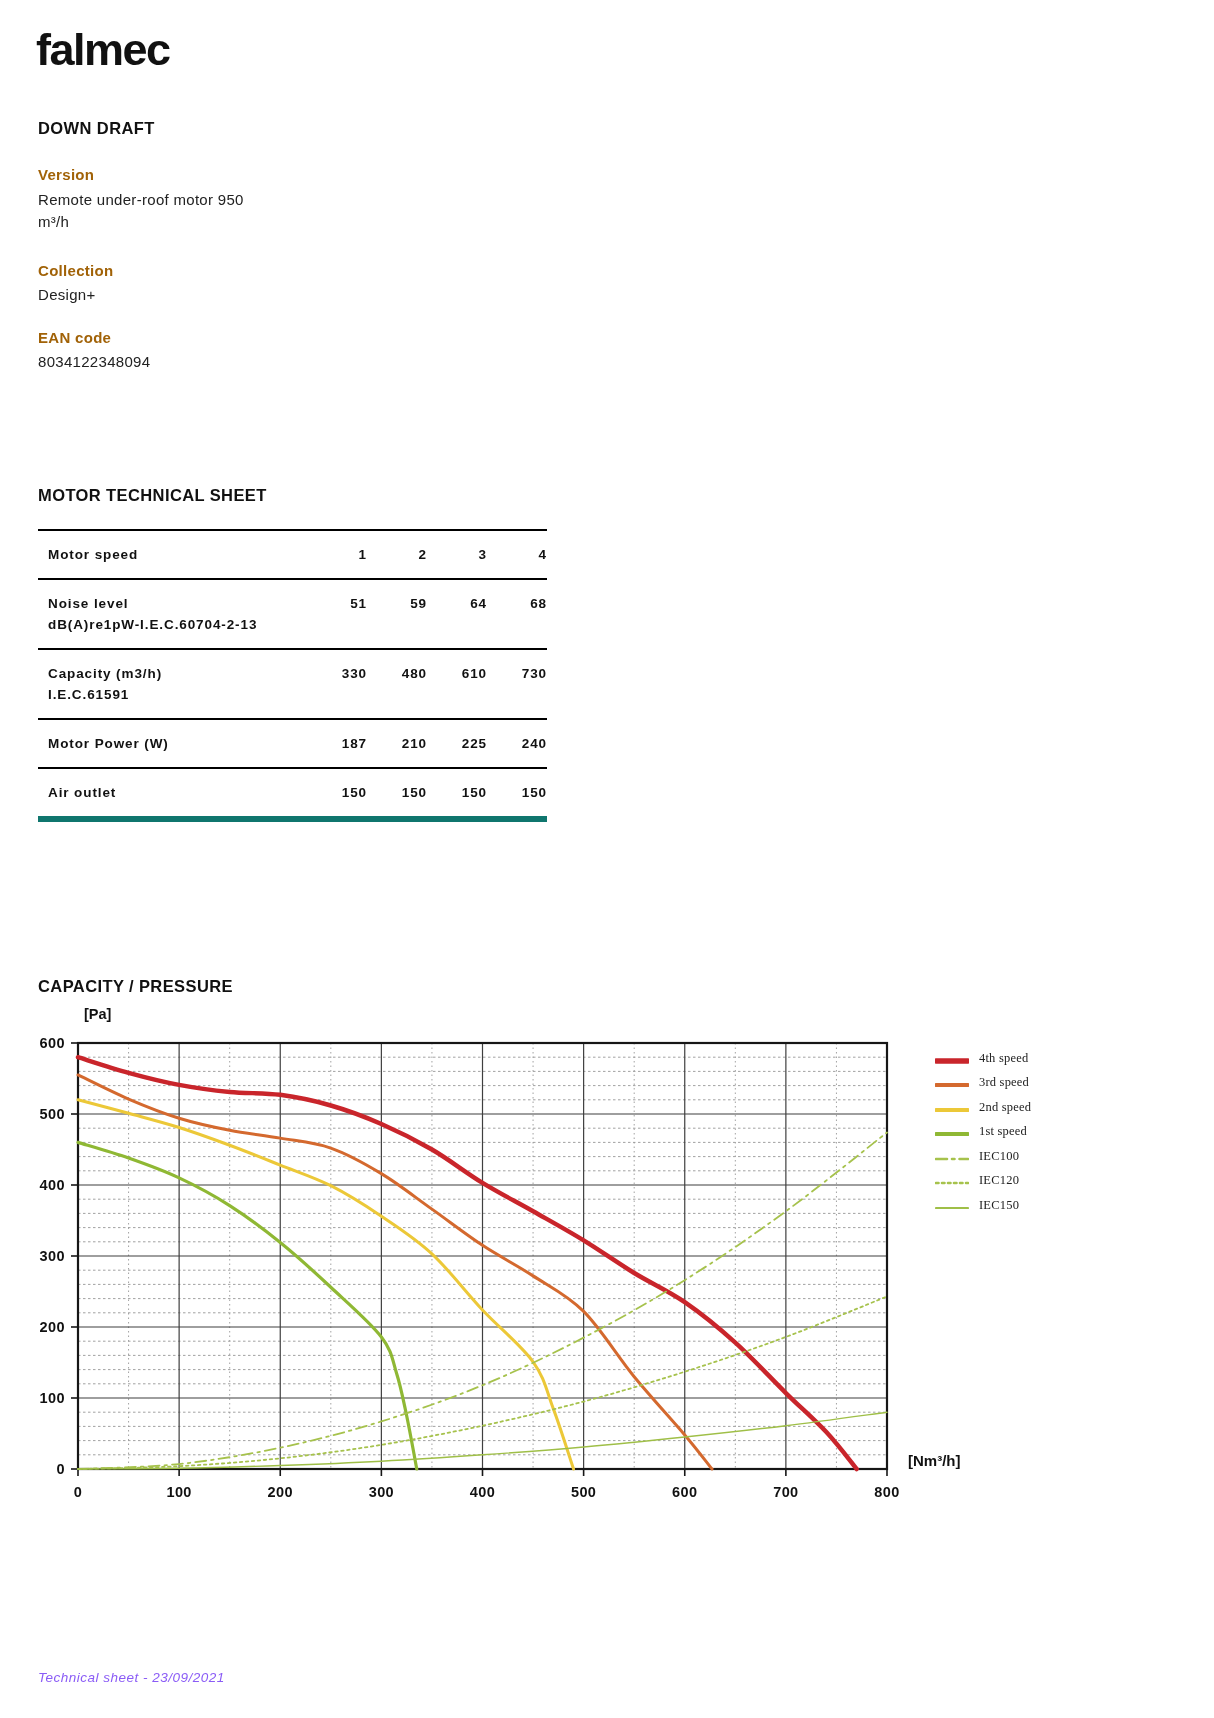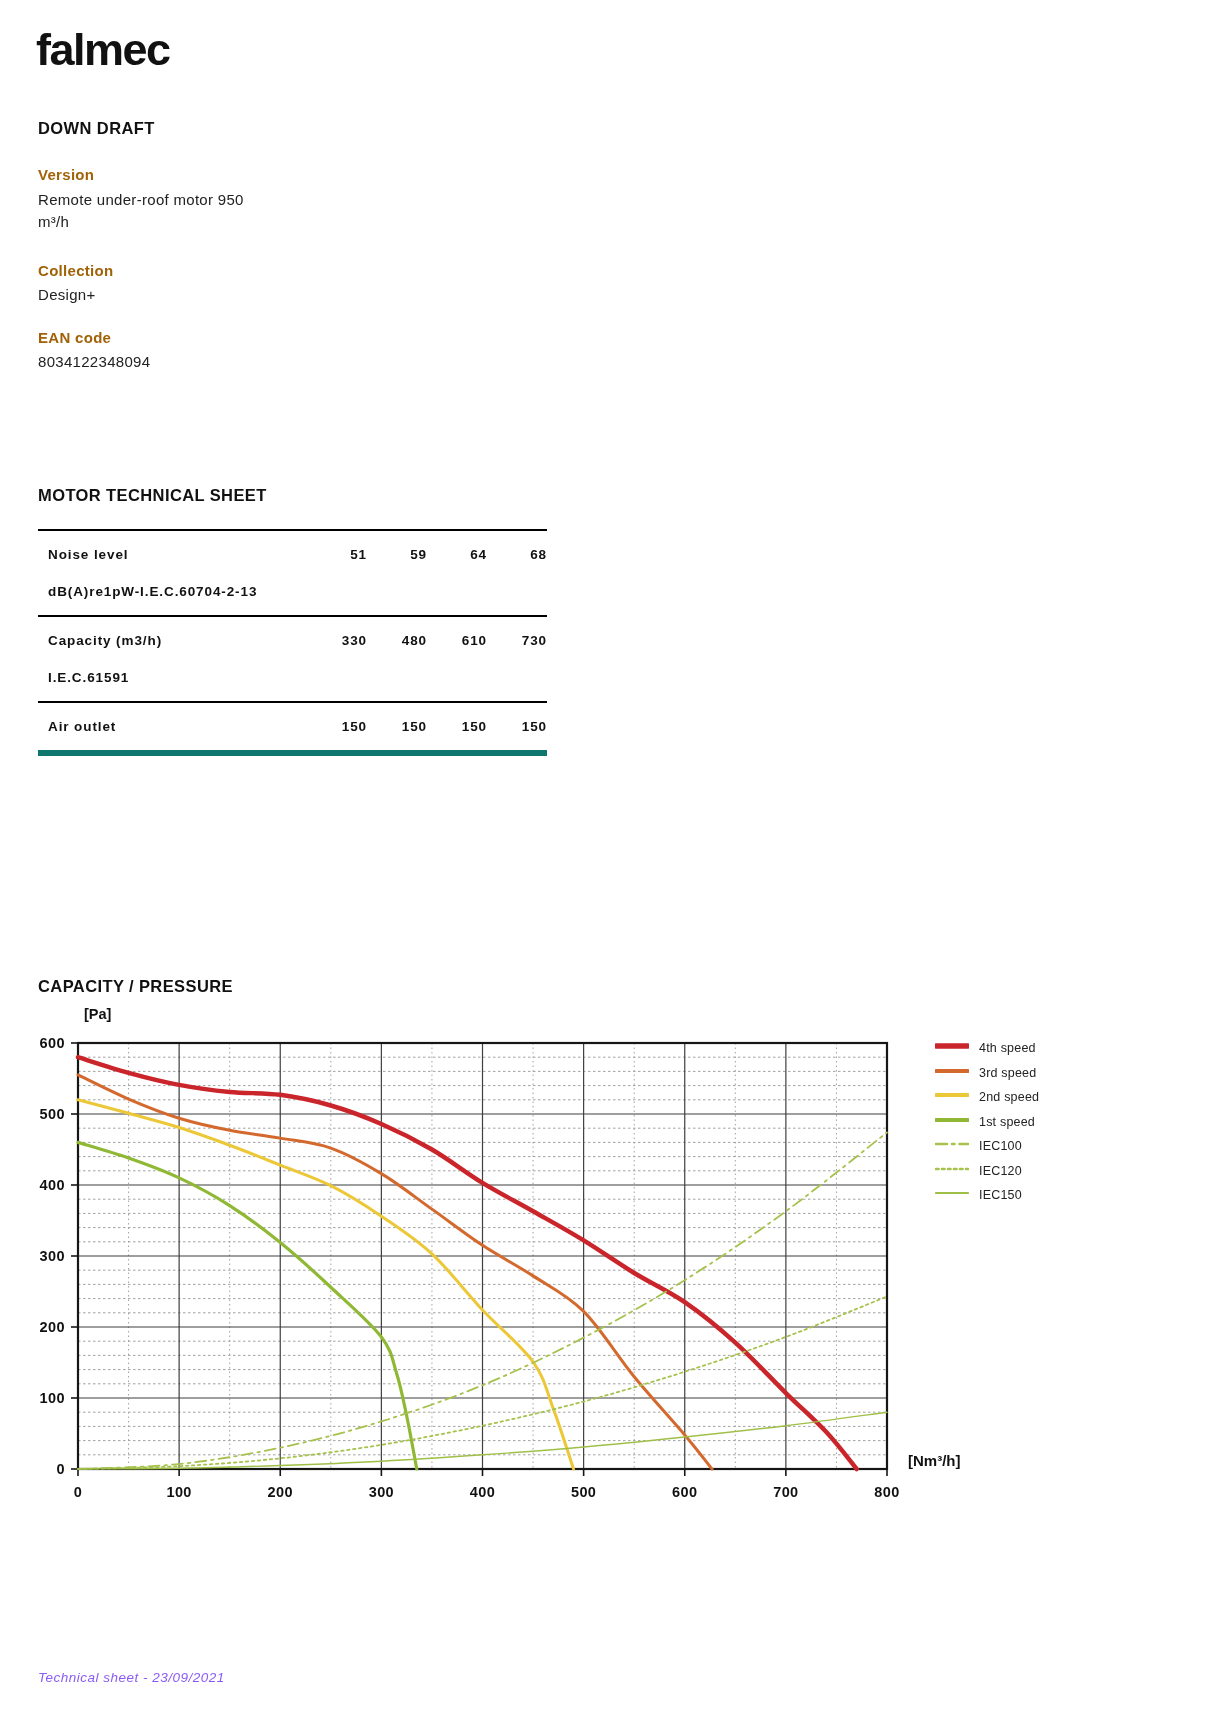--- a/index.html
+++ b/index.html
@@ -15,31 +15,31 @@
   .product-title{left:38px;top:119px;}
   .section-title{color:#111;}
   
   .info-label{font-size:15px;font-weight:bold;letter-spacing:.3px;color:#a16207;}
   .info-value{font-size:15px;font-weight:normal;letter-spacing:.3px;color:#222;line-height:22px;}
   
   .mtable{left:38px;top:529px;width:509px;font-size:13.5px;font-weight:bold;letter-spacing:.9px;color:#111;}
   .trow{display:grid;grid-template-columns:1fr 60px 60px 60px 60px;border-top:2px solid #000;padding:14px 0 14px 0;align-items:start;}
   .trow:last-child{border-bottom:6px solid #0f766e;}
   .tlabel{line-height:19px;padding-left:10px;}
-  .tlabel .l2{margin-top:18px;}
+  .tlabel .l2{margin-top:2px;}
   .tval{text-align:right;line-height:19px;}
   
   .chart-title{left:38px;top:977px;}
   .y-unit{left:84px;top:1006px;font-size:14.5px;font-weight:bold;color:#111;}
   .x-unit{left:908px;top:1452px;font-size:15px;font-weight:bold;color:#111;}
   #chart-svg{left:0;top:912px;}
   .tick{font:bold 14.5px "Liberation Sans",sans-serif;fill:#111;letter-spacing:.4px;}
   
   .legend{left:935px;top:1041px;}
-  .legend-item{display:flex;align-items:flex-start;height:24.5px;}
+  .legend-item{display:flex;align-items:flex-end;height:24.5px;font-family:Liberation Serif, serif;}
   .legend-label{font-size:12.5px;color:#222;margin-left:10px;letter-spacing:.2px;}
   
   .footer{left:38px;top:1670px;font-size:13.5px;font-style:italic;color:#8b5cf6;letter-spacing:.5px;}
 </style>
 </head>
 <body>
 
 <div class="abs logo">falmec</div>
 
 <div class="abs h-title product-title">DOWN DRAFT</div>
@@ -51,38 +51,54 @@
 <div class="abs info-label" style="left:38px;top:262px">Collection</div>
 <div class="abs info-value" style="left:38px;top:284px">Design+</div>
 
 <div class="abs info-label" style="left:38px;top:329px">EAN code</div>
 <div class="abs info-value" style="left:38px;top:351px">8034122348094</div>
 
 <div class="abs h-title section-title" style="left:38px;top:486px">MOTOR TECHNICAL SHEET</div>
 
 <div class="abs mtable">
   <div class="trow">
+    <div class="tlabel">Motor speed</div>
+    <div class="tval">1</div>
+    <div class="tval">2</div>
+    <div class="tval">3</div>
+    <div class="tval">4</div>
+  </div>
+  <div class="trow">
     <div class="tlabel">
       <div>Noise level</div>
       <div class="l2">dB(A)re1pW-I.E.C.60704-2-13</div>
     </div>
     <div class="tval">51</div>
     <div class="tval">59</div>
     <div class="tval">64</div>
     <div class="tval">68</div>
   </div>
   <div class="trow">
     <div class="tlabel">
       <div>Capacity (m3/h)</div>
       <div class="l2">I.E.C.61591</div>
     </div>
     <div class="tval">330</div>
     <div class="tval">480</div>
     <div class="tval">610</div>
     <div class="tval">730</div>
+  </div>
+  <div class="trow">
+    <div class="tlabel">
+      <div>Motor Power (W)</div>
+    </div>
+    <div class="tval">187</div>
+    <div class="tval">210</div>
+    <div class="tval">225</div>
+    <div class="tval">240</div>
   </div>
   <div class="trow">
     <div class="tlabel">
       <div>Air outlet</div>
     </div>
     <div class="tval">150</div>
     <div class="tval">150</div>
     <div class="tval">150</div>
     <div class="tval">150</div>
   </div>

